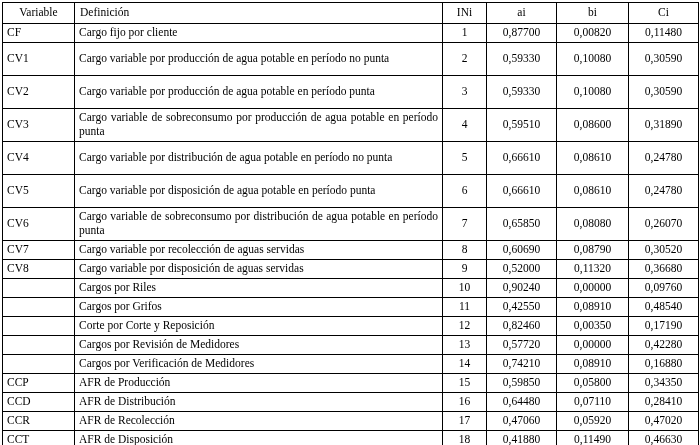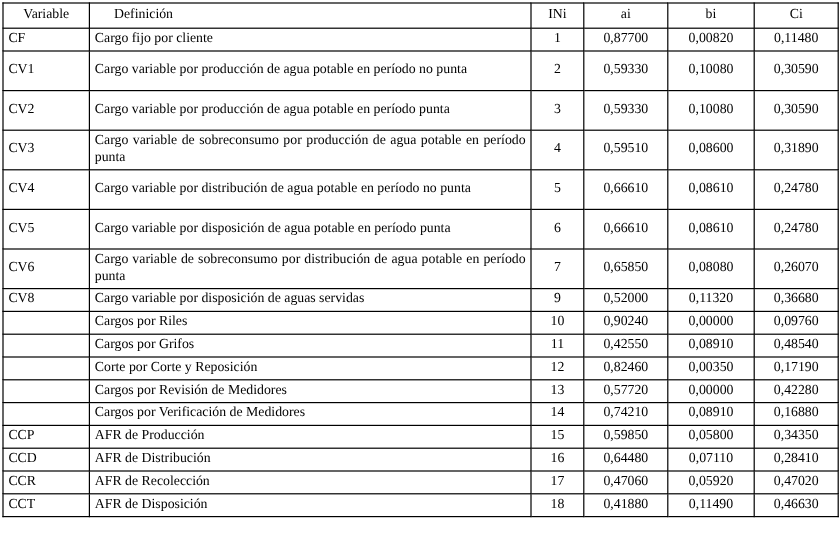--- a/index.html
+++ b/index.html
@@ -43,21 +43,21 @@
 
   thead th {
     font-weight: bold;
     text-align: center;
     height: 18px;
     padding-top: 1px;
     padding-bottom: 1px;
   }
   thead th.left {
     text-align: left;
-    padding-left: 20px;
+    padding-left: 5px;
   }
   td.var {
   }
   td.def {
     text-align: left;
     padding-left: 5px;
     padding-right: 5px;
   }
   td.def.just {
     text-align: justify;
@@ -151,20 +151,28 @@
         </tr>
         <tr class="tall">
           <td class="var">CV6</td>
           <td class="def just">Cargo variable de sobreconsumo por distribución de agua potable en período punta</td>
           <td class="ini">7</td>
           <td class="num">0,65850</td>
           <td class="num">0,08080</td>
           <td class="num">0,26070</td>
         </tr>
         <tr class="short">
+          <td class="var">CV7</td>
+          <td class="def">Cargo variable por recolección de aguas servidas</td>
+          <td class="ini">8</td>
+          <td class="num">0,60690</td>
+          <td class="num">0,08790</td>
+          <td class="num">0,30520</td>
+        </tr>
+        <tr class="short">
           <td class="var">CV8</td>
           <td class="def">Cargo variable por disposición de aguas servidas</td>
           <td class="ini">9</td>
           <td class="num">0,52000</td>
           <td class="num">0,11320</td>
           <td class="num">0,36680</td>
         </tr>
         <tr class="short">
           <td class="var"></td>
           <td class="def">Cargos por Riles</td>

